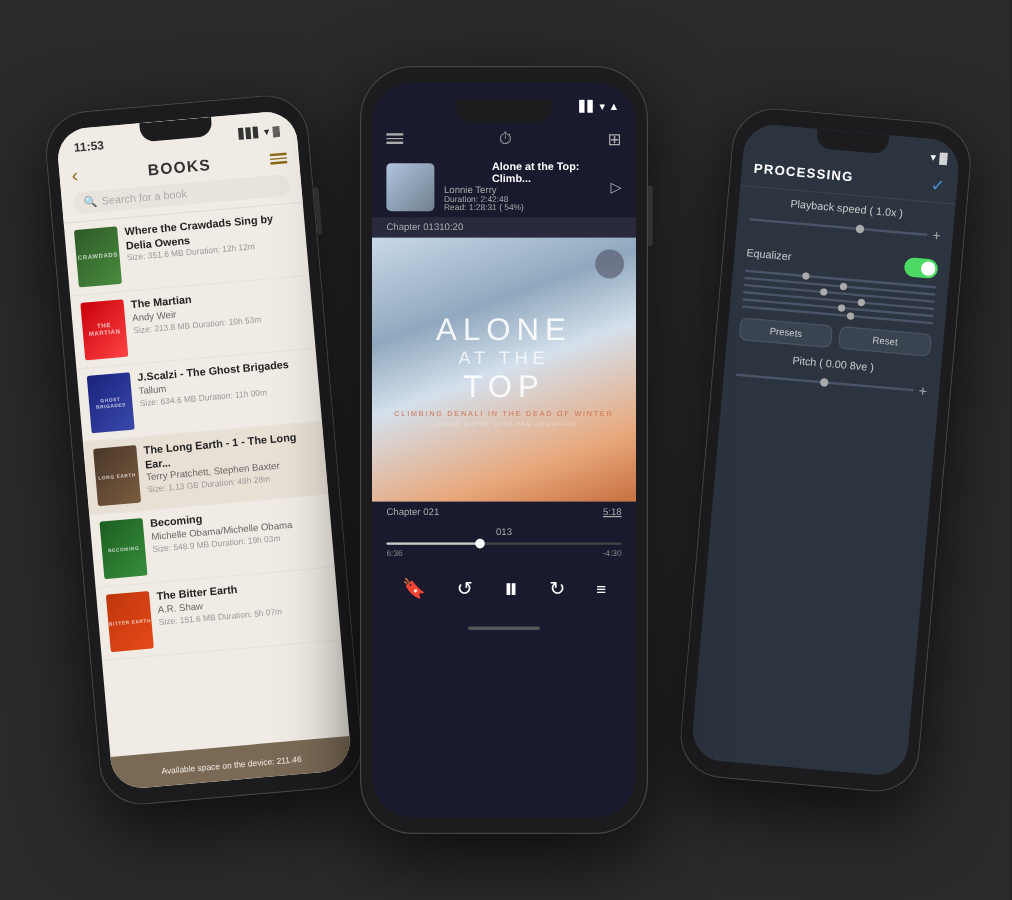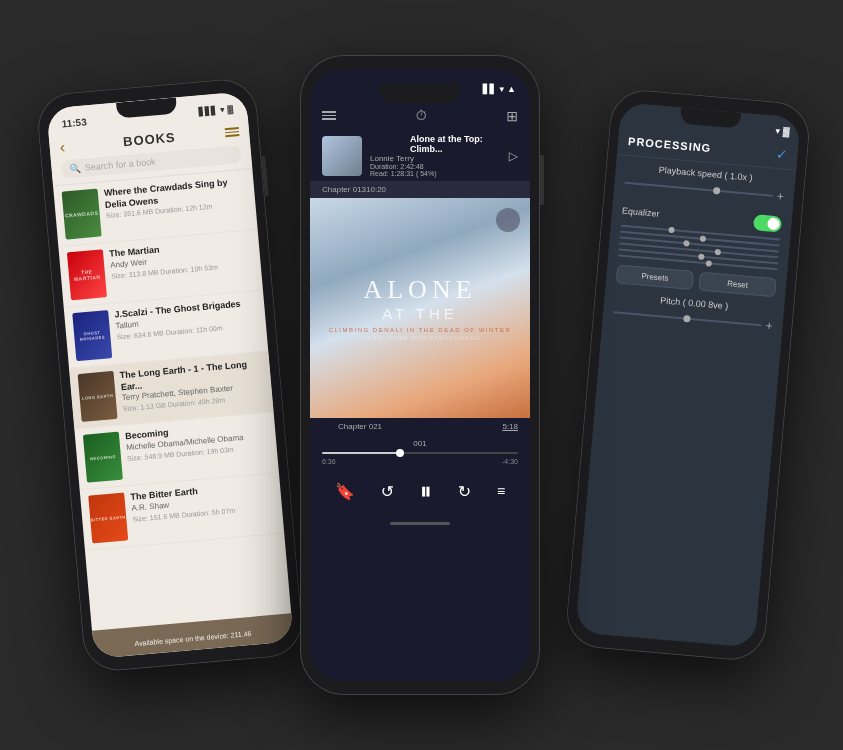--- a/index.html
+++ b/index.html
@@ -782,36 +782,37 @@
           <div style="font-size:12px;color:#aaa;">▷</div>
         </div>
 
         <div class="player-chapter-bar">
           <span class="chapter-label">Chapter 013</span>
           <span class="chapter-time">10:20</span>
         </div>
 
         <div class="player-artwork">
           <div style="text-align:center;">
-            <div style="font-size:26px;font-weight:200;color:rgba(255,255,255,0.88);letter-spacing:5px;font-family:Liberation Serif, serif;">ALONE</div>
+            <div style="font-size:26px;font-weight:200;color:rgba(255,255,255,0.88);letter-spacing:5px;">ALONE</div>
             <div style="font-size:15px;font-weight:200;color:rgba(255,255,255,0.75);letter-spacing:4px;">AT THE</div>
+            <div style="font-size:26px;font-weight:200;color:rgba(255,255,255,0.88);letter-spacing:5px;">TOP</div>
           </div>
           <div style="font-size:6px;color:rgba(200,100,60,0.85);letter-spacing:1.5px;text-align:center;margin-top:5px;">CLIMBING DENALI IN THE DEAD OF WINTER</div>
           <div style="font-size:5px;color:rgba(255,255,255,0.4);letter-spacing:1px;text-align:center;margin-top:2px;">LONNIE DUPRE WITH PAM LOUWAGIE</div>
 
           <div style="position:absolute;top:10px;right:10px;width:24px;height:24px;background:rgba(80,80,100,0.6);border-radius:50%;"></div>
         </div>
 
         <div class="player-chapter-bottom">
-          <span style="font-size:8px;color:#aaa;margin-left:16px;">Chapter 021</span>
+          <span style="font-size:8px;color:#aaa;">Chapter 021</span>
           <span style="font-size:8px;color:#aaa;text-decoration:underline;">5:18</span>
         </div>
 
         <div class="player-progress-area">
-          <div class="progress-chapter-label">001</div>
+          <div class="progress-chapter-label">013</div>
           <div class="progress-bar-track">
             <div class="progress-bar-fill"></div>
             <div class="progress-dot"></div>
           </div>
           <div class="progress-times">
             <span>6:36</span>
             <span>-4:30</span>
           </div>
         </div>
 

